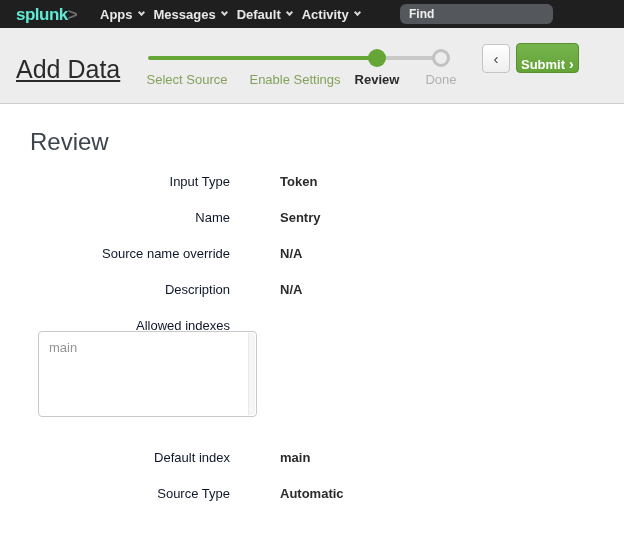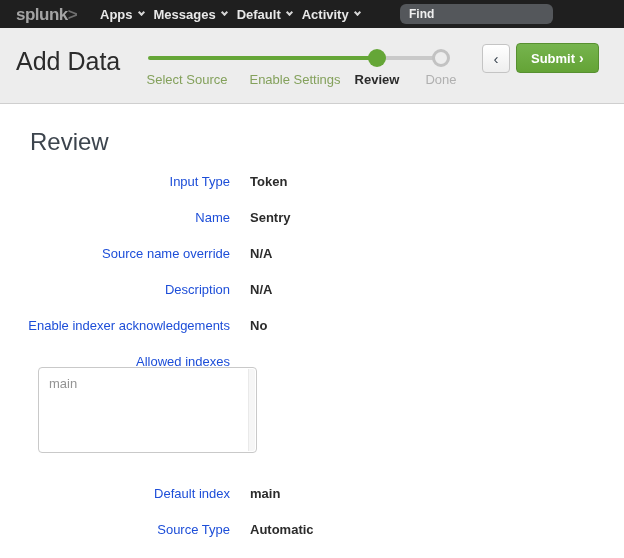--- a/index.html
+++ b/index.html
@@ -2,54 +2,54 @@
 <html><head>
 <meta charset="utf-8">
 <style>
   * { margin:0; padding:0; box-sizing:border-box; }
   body { font-family:"Liberation Sans", sans-serif; background:#fff; }
   .screen { position:relative; width:624px; height:558px; background:#fff; overflow:hidden; }
 
   
   .topbar { position:relative; width:100%; height:28px; background:#1f1f1f; }
   .logo { position:absolute; left:16px; top:5px; font-size:17px; font-weight:bold; letter-spacing:-0.5px; cursor:pointer; }
-  .logo-text { color:#a3a3a3; }
+  .logo-text { color:#5eead4; }
   .logo-mark { color:#6e6e6e; font-weight:bold; }
   .menu { position:absolute; left:100px; top:0; height:28px; display:flex; align-items:center; gap:10px; }
   .menu-item { display:flex; align-items:center; color:#e8e8e8; font-size:13px; font-weight:700; cursor:pointer; }
   .chev { display:inline-block; width:5px; height:5px; border-right:2px solid #d5d5d5; border-bottom:2px solid #d5d5d5; transform:rotate(45deg); margin-left:6px; margin-top:-3px; }
   .find { position:absolute; left:400px; top:4px; width:153px; height:20px; background:#54575b; border:none; border-radius:6px; color:#fff; font-size:12px; font-weight:bold; padding:0 9px; font-family:"Liberation Sans", sans-serif; outline:none; }
   .find::placeholder { color:#efefef; opacity:1; font-weight:bold; }
 
   
   .wizard-header { position:relative; width:100%; height:76px; background:#ededed; border-bottom:1px solid #cfcfcf; }
-  .page-title { position:absolute; left:16px; top:19px; font-size:25px; font-weight:400; color:#2b2b2b; }
+  .page-title { position:absolute; left:16px; top:27px; font-size:25px; font-weight:400; color:#2b2b2b;text-decoration:underline; }
   .bar { position:absolute; height:4px; border-radius:2px; }
   .bar-complete { left:148px; top:28px; width:229px; background:#65a637; }
   .bar-remaining { left:377px; top:28px; width:66px; background:#c9c9c9; }
   .dot { position:absolute; width:18px; height:18px; border-radius:50%; top:21px; }
   .dot-filled { left:368px; background:#65a637; }
   .dot-open { left:432px; background:#ededed; border:3px solid #c2c2c2; }
   .step-label { position:absolute; top:44px; transform:translateX(-50%); font-size:13px; white-space:nowrap; }
   .step-complete { color:#84a15c; }
   .step-current { color:#2b2b2b; font-weight:700; }
   .step-upcoming { color:#b0b0b0;text-align:right; }
   .sl-1 { left:187px; } .sl-2 { left:295px; } .sl-3 { left:377px; } .sl-4 { left:441px; }
   .back-btn { position:absolute; left:482px; top:16px; width:28px; height:29px; background:linear-gradient(#ffffff,#eeeeee); border:1px solid #c4c4c4; border-radius:4px; cursor:pointer; font-size:15px; color:#39434f; line-height:26px; text-align:center; font-family:"Liberation Sans", sans-serif; }
-  .submit-btn { position:absolute; left:516px; top:15px; height:30px; padding:0 14px; background:linear-gradient(#76b44e,#64a336); border:1px solid #579030; border-radius:4px; cursor:pointer; color:#ffffff; font-size:13px; font-weight:700; font-family:"Liberation Sans", sans-serif; display:flex; align-items:center; gap:4px; }
+  .submit-btn { position:absolute; left:516px; top:15px; height:30px; padding:0 4px; background:linear-gradient(#76b44e,#64a336); border:1px solid #579030; border-radius:4px; cursor:pointer; color:#ffffff; font-size:13px; font-weight:700; font-family:"Liberation Sans", sans-serif; display:flex; align-items:flex-end; gap:4px; }
   .submit-arrow { font-weight:700; font-size:14px; }
 
   
   .content { padding-top:25px; }
   .review-heading { margin-left:30px; font-size:24px; font-weight:400; color:#3c444d; line-height:26px; }
   .form { margin-top:19px; }
   .row { display:flex; align-items:flex-start; margin-bottom:21px; }
   .row-box { margin-bottom:33px;flex-direction:column; }
-  .lbl { width:230px; text-align:right; font-size:13px; line-height:15px; color:#1d4ed8; flex:none; }
-  .val { margin-left:20px; font-size:13px; line-height:15px; font-weight:700; color:#2b2b2b; }
+  .lbl { width:230px; text-align:right; font-size:13px; line-height:15px; color:#0f172a; flex:none; }
+  .val { margin-left:50px; font-size:13px; line-height:15px; font-weight:700; color:#2b2b2b; }
   .listbox { position:relative; margin-left:38px; margin-top:-2px; width:219px; height:86px; background:#fff; border:1px solid #c9c9c9; border-radius:4px; overflow:hidden; }
   .listbox-text { display:block; padding:8px 10px; font-size:13px; color:#949494; }
   .sb-track { position:absolute; top:1px; right:1px; bottom:1px; width:7px; background:#f6f6f6; border-left:1px solid #e9e9e9; border-radius:0 3px 3px 0; }
 </style>
 </head>
 <body>
 
 <div class="screen">
 
   <nav class="topbar">
@@ -117,24 +117,20 @@
       <div class="row">
         <div class="lbl">Source name override</div>
         <div class="val">N/A</div>
       </div>
 
       <div class="row">
         <div class="lbl">Description</div>
         <div class="val">N/A</div>
       </div>
 
-      <div class="row">
-        <div class="lbl">Enable indexer acknowledgements</div>
-        <div class="val">No</div>
-      </div>
 
       <div class="row row-box">
         <div class="lbl">Allowed indexes</div>
         <div class="listbox">
           <span class="listbox-text">main</span>
           <div class="sb-track"></div>
         </div>
       </div>
 
       <div class="row">

